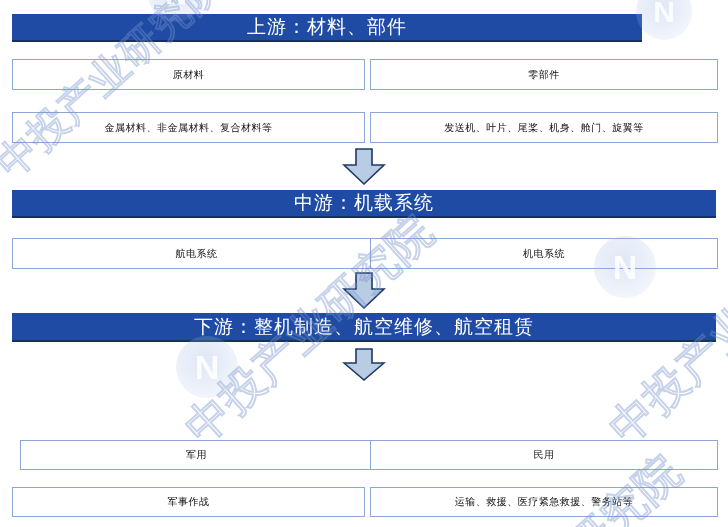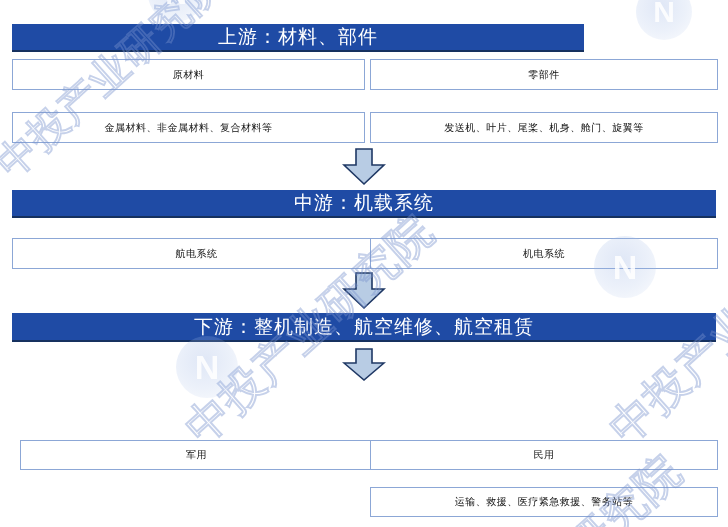--- a/index.html
+++ b/index.html
@@ -98,21 +98,21 @@
     <div class="wm-text" style="left:152px; top:300px; font-size:44px; transform:rotate(-42deg);">中投产业研究院</div>
     <div class="wm-text" style="left:576px; top:300px; font-size:44px; transform:rotate(-42deg);">中投产业研究院</div>
     <div class="wm-text" style="left:400px; top:540px; font-size:44px; transform:rotate(-42deg);">中投产业研究院</div>
 
     <div class="wm-logo" style="left:148px; top:-34px; width:56px; height:56px; font-size:30px;">N</div>
     <div class="wm-logo" style="left:176px; top:336px; width:62px; height:62px; font-size:34px;">N</div>
     <div class="wm-logo" style="left:594px; top:236px; width:62px; height:62px; font-size:34px;">N</div>
     <div class="wm-logo" style="left:636px; top:-16px; width:56px; height:56px; font-size:30px;">N</div>
   </div>
 
-  <div class="band" style="left:12px; top:14px; width:572px; height:26px;margin-top:10px;">
+  <div class="band" style="left:12px; top:14px; width:630px; height:26px;">
     <span>上游：材料、部件</span>
   </div>
 
   <div class="cell" style="left:12px; top:59px; width:351px; height:29px;">
     <span>原材料</span>
   </div>
   <div class="cell" style="left:370px; top:59px; width:346px; height:29px;">
     <span>零部件</span>
   </div>
 
@@ -157,17 +157,20 @@
   </div>
 
 
   <div class="cell" style="left:20px; top:440px; width:351px; height:28px;">
     <span>军用</span>
   </div>
   <div class="cell" style="left:370px; top:440px; width:346px; height:28px;">
     <span>民用</span>
   </div>
 
+  <div class="cell" style="left:12px; top:487px; width:351px; height:28px;">
+    <span>军事作战</span>
+  </div>
   <div class="cell" style="left:370px; top:487px; width:346px; height:28px;">
     <span>运输、救援、医疗紧急救援、警务站等</span>
   </div>
 
 </div>
 
 </body></html>

